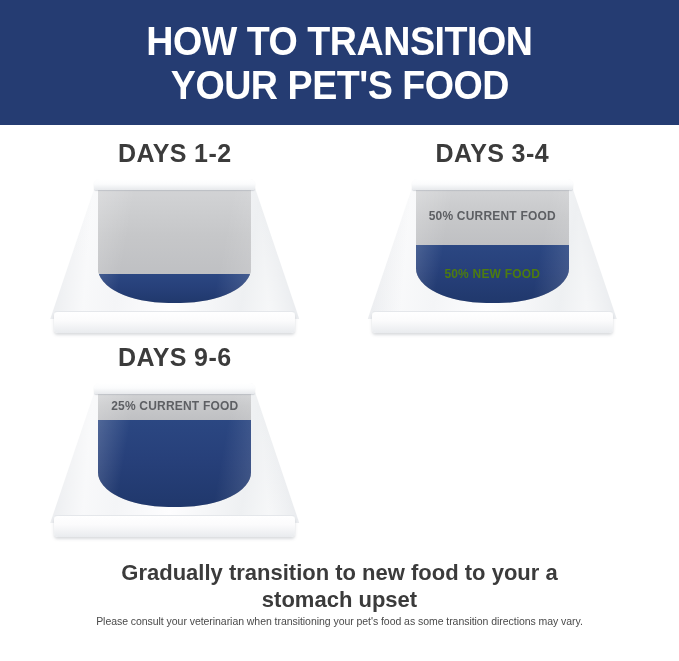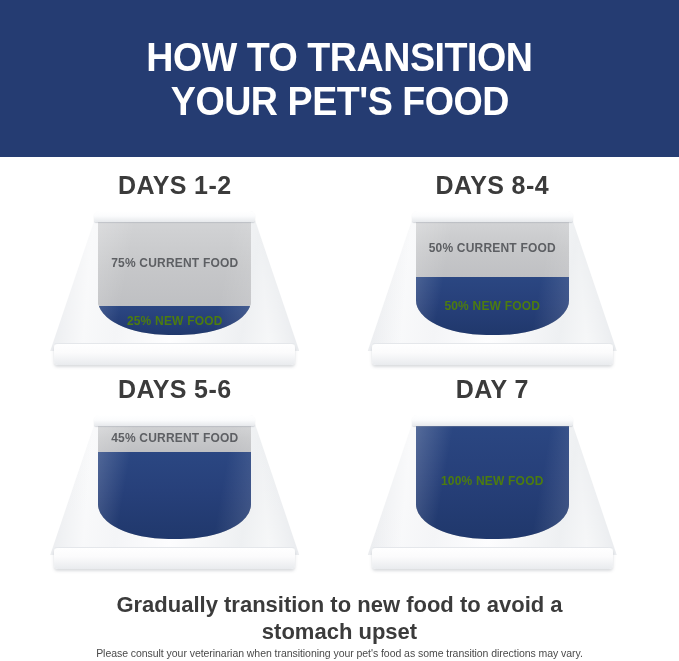--- a/index.html
+++ b/index.html
@@ -6,21 +6,21 @@
   html,body { width:679px; height:661px; }
   body {
     font-family:"Liberation Sans", sans-serif;
     background:#ffffff;
     overflow:hidden;
     -webkit-font-smoothing:antialiased;
   }
 
   
   .banner{
-    width:679px; height:157px;
+    width:679px; height:125px;
     background:#253c72;
     display:flex; align-items:center; justify-content:center;
     flex-direction:column;
   }
   .banner-line{
     color:#ffffff;
     font-weight:bold;
     font-size:40px;
     line-height:44px;
     letter-spacing:-0.5px;
@@ -180,87 +180,63 @@
     <div class="bowl">
       <div class="stand"></div>
       <div class="stand-shade-l"></div>
       <div class="stand-shade-r"></div>
       <div class="inner">
         <div class="fill-old" style="height: 75%;"></div>
         <div class="fill-new" style="height: 25%;"></div>
         <div class="inner-gloss"></div>
       </div>
       <div class="rim"></div>
-      <div class="bowl-labels">
-        <div class="lbl lbl-old" style="flex: 0 0 75%;">75% CURRENT FOOD</div>
-        <div class="lbl lbl-new" style="flex: 0 0 25%;">25% NEW FOOD</div>
-      </div>
       <div class="base-top"></div>
       <div class="base"></div>
     </div>
   </div>
 
   <div class="cell">
-    <div class="cell-title">DAYS 8-4</div>
+    <div class="cell-title">DAYS 3-4</div>
     <div class="bowl">
       <div class="stand"></div>
       <div class="stand-shade-l"></div>
       <div class="stand-shade-r"></div>
       <div class="inner">
         <div class="fill-old" style="height: 50%;"></div>
         <div class="fill-new" style="height: 50%;"></div>
         <div class="inner-gloss"></div>
       </div>
       <div class="rim"></div>
       <div class="bowl-labels">
         <div class="lbl lbl-old" style="flex: 0 0 50%;">50% CURRENT FOOD</div>
         <div class="lbl lbl-new" style="flex: 0 0 50%;">50% NEW FOOD</div>
       </div>
       <div class="base-top"></div>
       <div class="base"></div>
     </div>
   </div>
 
   <div class="cell">
-    <div class="cell-title">DAYS 5-6</div>
+    <div class="cell-title">DAYS 9-6</div>
     <div class="bowl">
       <div class="stand"></div>
       <div class="stand-shade-l"></div>
       <div class="stand-shade-r"></div>
       <div class="inner">
         <div class="fill-old" style="height: 25%;"></div>
         <div class="fill-new" style="height: 75%;"></div>
         <div class="inner-gloss"></div>
       </div>
       <div class="rim"></div>
       <div class="bowl-labels">
-        <div class="lbl lbl-old" style="flex: 0 0 25%;">45% CURRENT FOOD</div>
+        <div class="lbl lbl-old" style="flex: 0 0 25%;">25% CURRENT FOOD</div>
       </div>
       <div class="base-top"></div>
       <div class="base"></div>
     </div>
   </div>
 
-  <div class="cell">
-    <div class="cell-title">DAY 7</div>
-    <div class="bowl">
-      <div class="stand"></div>
-      <div class="stand-shade-l"></div>
-      <div class="stand-shade-r"></div>
-      <div class="inner">
-        <div class="fill-old" style="height: 0%;"></div>
-        <div class="fill-new" style="height: 100%;"></div>
-        <div class="inner-gloss"></div>
-      </div>
-      <div class="rim"></div>
-      <div class="bowl-labels">
-
-        <div class="lbl lbl-new" style="flex: 0 0 100%;">100% NEW FOOD</div>
-      </div>
-      <div class="base-top"></div>
-      <div class="base"></div>
-    </div>
-  </div>
 
 </div>
 
-<div class="tagline">Gradually transition to new food to avoid a stomach upset</div>
+<div class="tagline">Gradually transition to new food to your a stomach upset</div>
 <div class="disclaimer">Please consult your veterinarian when transitioning your pet's food as some transition directions may vary.</div>
 
 </body></html>

